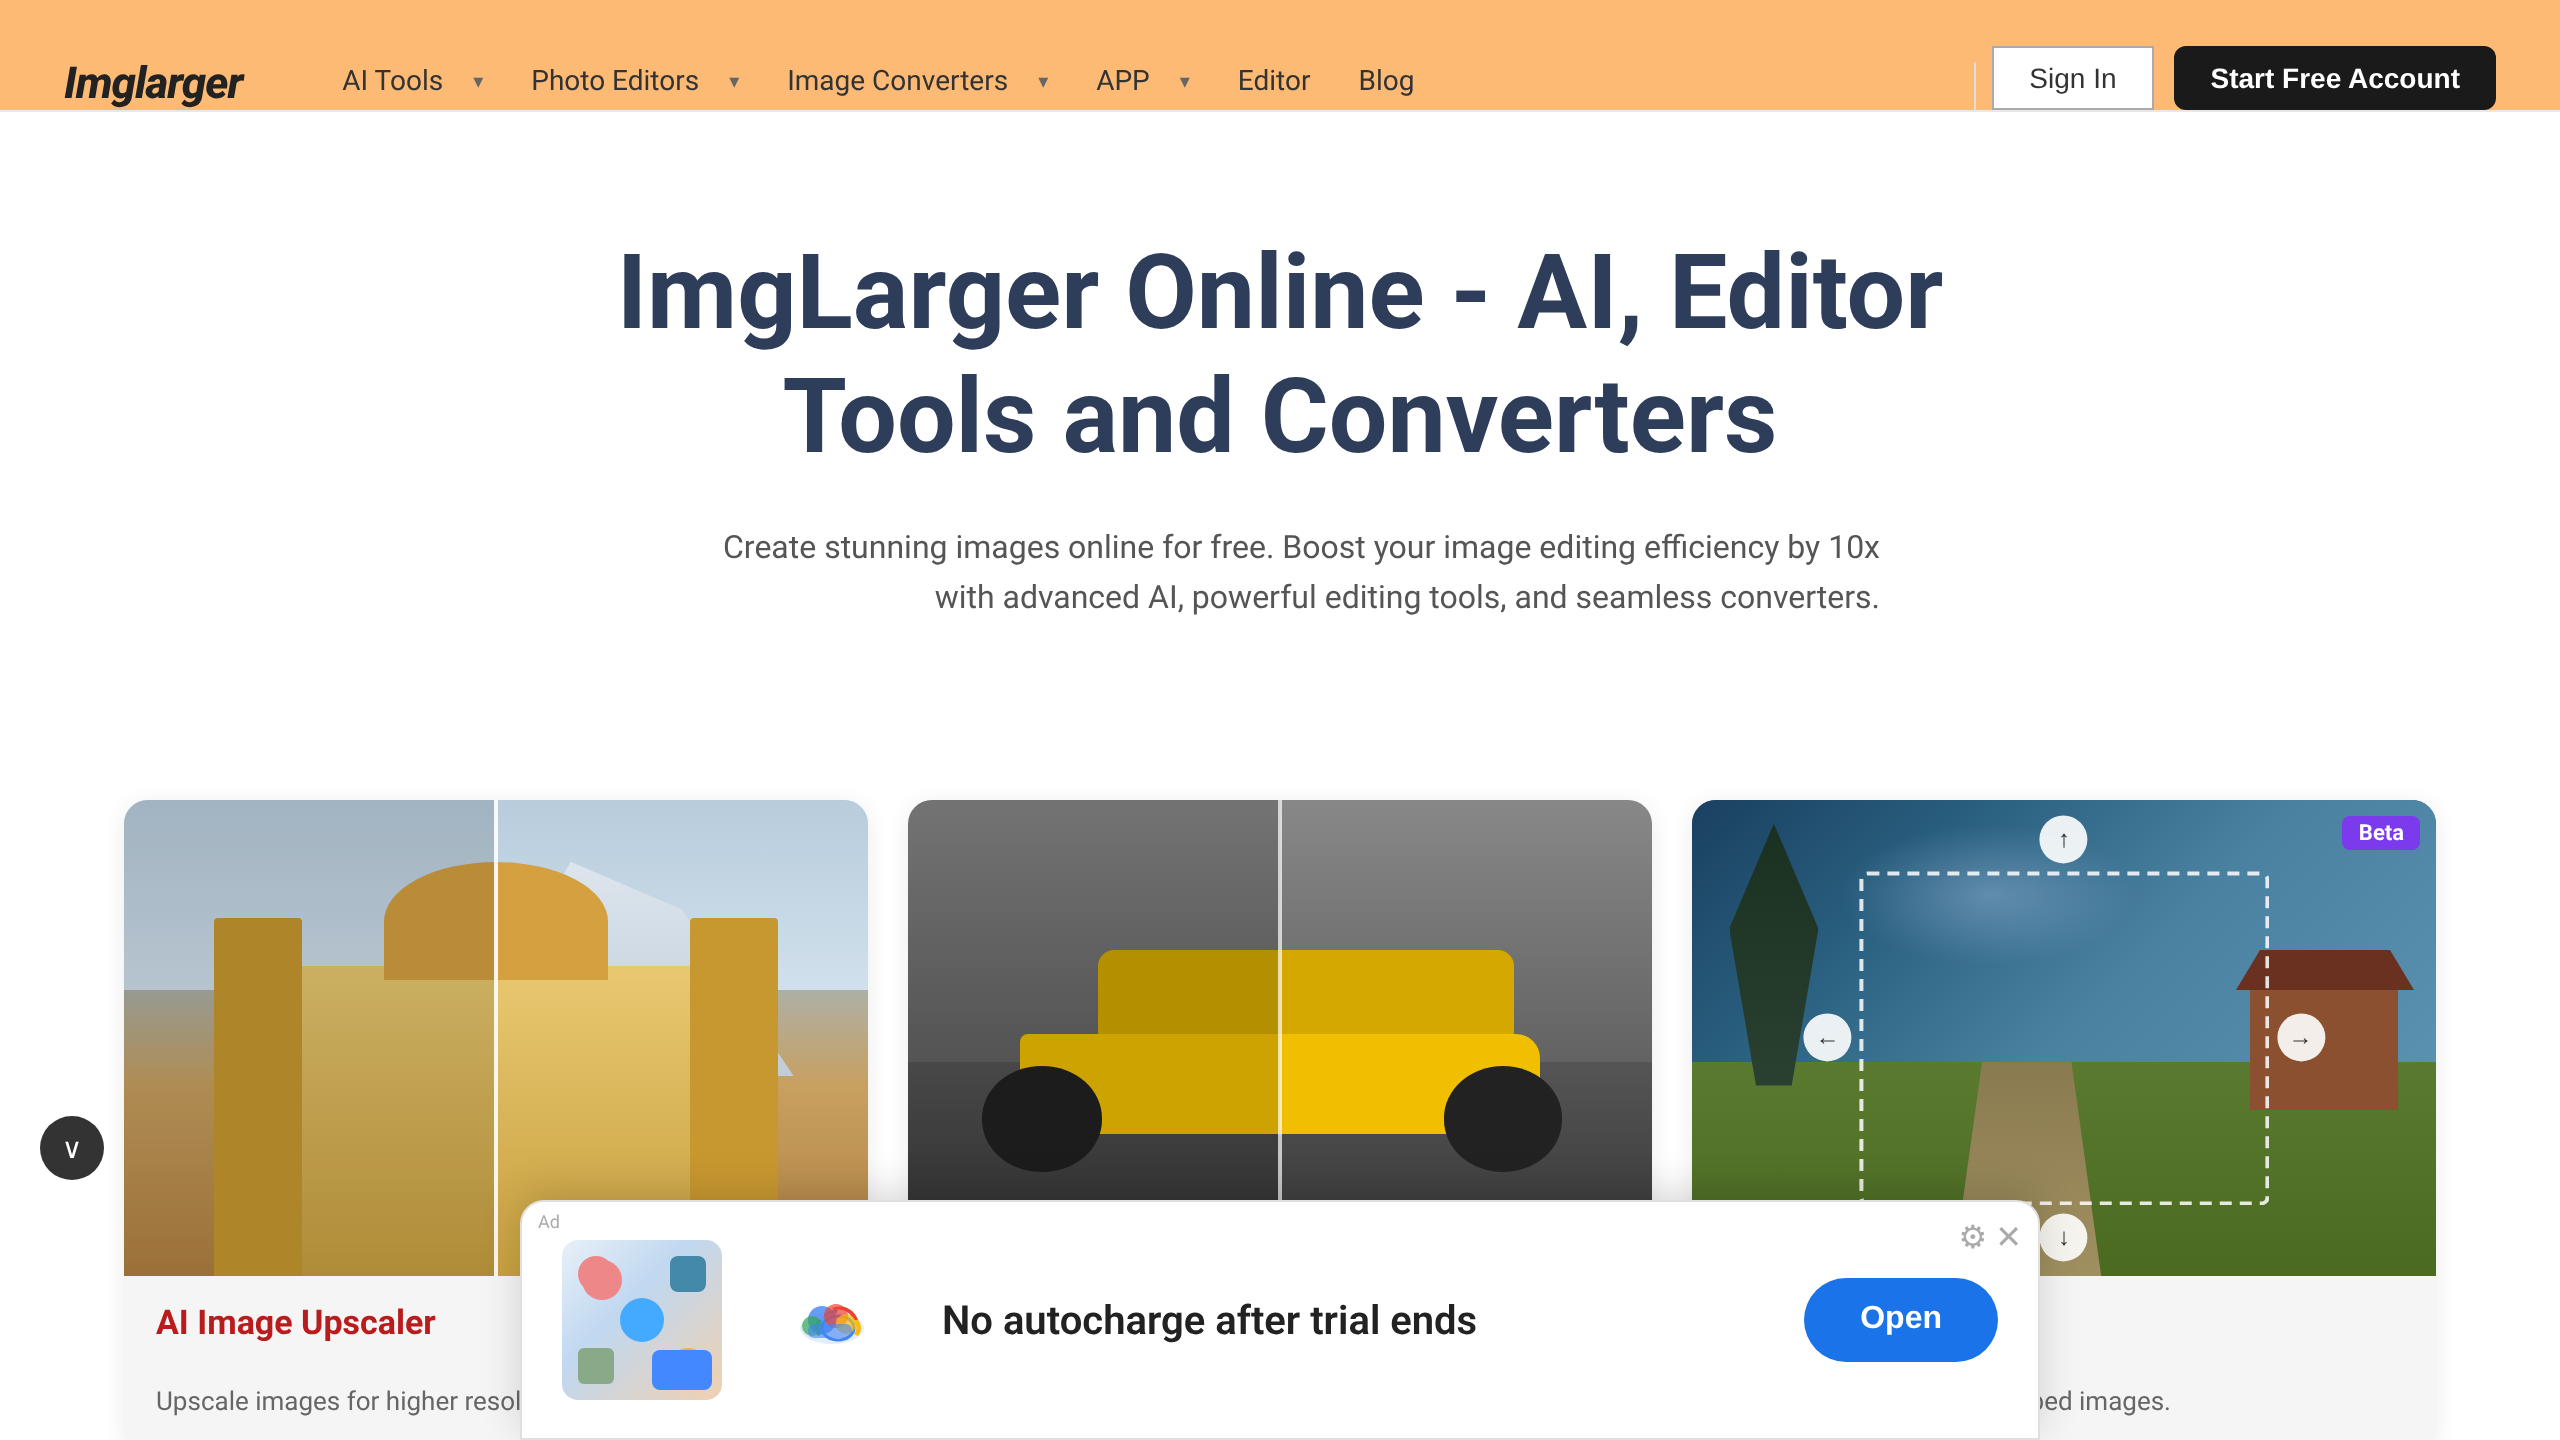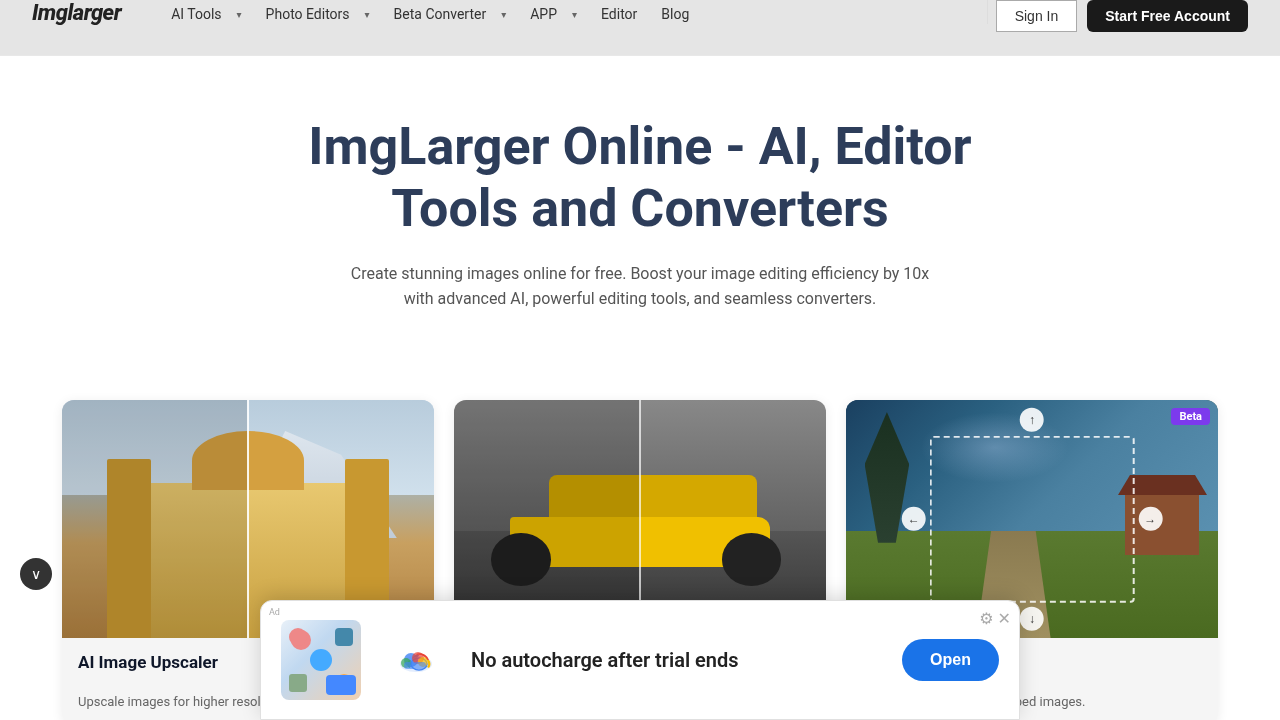--- a/index.html
+++ b/index.html
@@ -1,21 +1,21 @@
 <!DOCTYPE html>
 <html><head>
   <meta charset="utf-8">
   <style>
     * { margin: 0; padding: 0; box-sizing: border-box; }
     body { font-family: -apple-system, BlinkMacSystemFont, 'Segoe UI', Roboto, sans-serif; background: #fff; overflow-x: hidden; }
 
     
     nav {
-      display: flex; align-items: flex-start; padding: 0 32px; height: 56px;
-      border-bottom: 1px solid #e8e8e8; position: relative; z-index: 10; background: #e5e5e5;
+      display: flex; align-items: flex-end; padding: 0 32px; height: 56px;
+      border-bottom: 1px solid #e8e8e8; position: relative; z-index: 10; background: #fdba74;
     }
     .logo {
       font-size: 22px; font-weight: 800; color: #222; margin-right: 40px;
       font-style: italic; letter-spacing: -0.5px;
     }
     .nav-links { display: flex; align-items: center; gap: 4px; flex: 1; }
     .nav-item {
       display: flex; align-items: center; gap: 15px; padding: 6px 10px;
       font-size: 14px; color: #333; cursor: pointer; border-radius: 4px;
       white-space: nowrap;
@@ -34,21 +34,21 @@
 
     
     .hero {
       text-align: center; padding: 60px 20px 40px;
     }
     .hero h1 {
       font-size: 52px; font-weight: 700; color: #2d3d5a; line-height: 1.2;
       max-width: 800px; margin: 0 auto 20px;
     }
     .hero p {
-      font-size: 16px; color: #555; max-width: 600px; margin: 0 auto 48px; line-height: 1.6;
+      font-size: 16px; color: #555; max-width: 600px; margin: 0 auto 48px; line-height: 1.6; text-align: right;
     }
 
     
     .cards-row {
       display: flex; gap: 20px; padding: 0 32px; max-width: 1220px; margin: 0 auto;
     }
     .card {
       flex: 1; border-radius: 12px; overflow: hidden; background: #f5f5f5;
       box-shadow: 0 2px 12px rgba(0,0,0,0.08); cursor: pointer;
     }
@@ -110,21 +110,21 @@
     .arrow-left { left: -30px; top: 50%; transform: translateY(-50%); }
     .arrow-right { right: -30px; top: 50%; transform: translateY(-50%); }
     .beta-badge {
       position: absolute; top: 8px; right: 8px;
       background: #7c3aed; color: #fff; font-size: 11px; font-weight: 700;
       padding: 2px 8px; border-radius: 4px;
     }
 
     
     .card-info { padding: 14px 16px; }
-    .card-title { font-size: 17px; font-weight: 700; color: #0f172a; margin-bottom: 20px; }
+    .card-title { font-size: 17px; font-weight: 700; color: #b91c1c; margin-bottom: 20px; }
     .card-desc { font-size: 13px; color: #666; line-height: 1.5; }
 
     
     .ad-banner {
       position: fixed; bottom: 0; left: 50%; transform: translateX(-50%);
       width: 760px; height: 120px; background: #fff; border-radius: 12px 12px 0 0;
       box-shadow: 0 -4px 20px rgba(0,0,0,0.15); display: flex; align-items: center;
       padding: 0 20px; gap: 23px; z-index: 100; border: 1px solid #e0e0e0;
     }
     .ad-close-area { position: absolute; top: 8px; right: 8px; font-size: 16px; color: #aaa; cursor: pointer; display: flex; gap: 4px; }
@@ -164,21 +164,21 @@
   <div class="nav-links">
     <div class="nav-item">
       <span>AI Tools</span>
       <span class="chevron">▾</span>
     </div>
     <div class="nav-item">
       <span>Photo Editors</span>
       <span class="chevron">▾</span>
     </div>
     <div class="nav-item">
-      <span>Beta Converter</span>
+      <span>Image Converters</span>
       <span class="chevron">▾</span>
     </div>
     <div class="nav-item">
       <span>APP</span>
       <span class="chevron">▾</span>
     </div>
     <div class="nav-item">
       <span>Editor</span>
     </div>
     <div class="nav-item">

